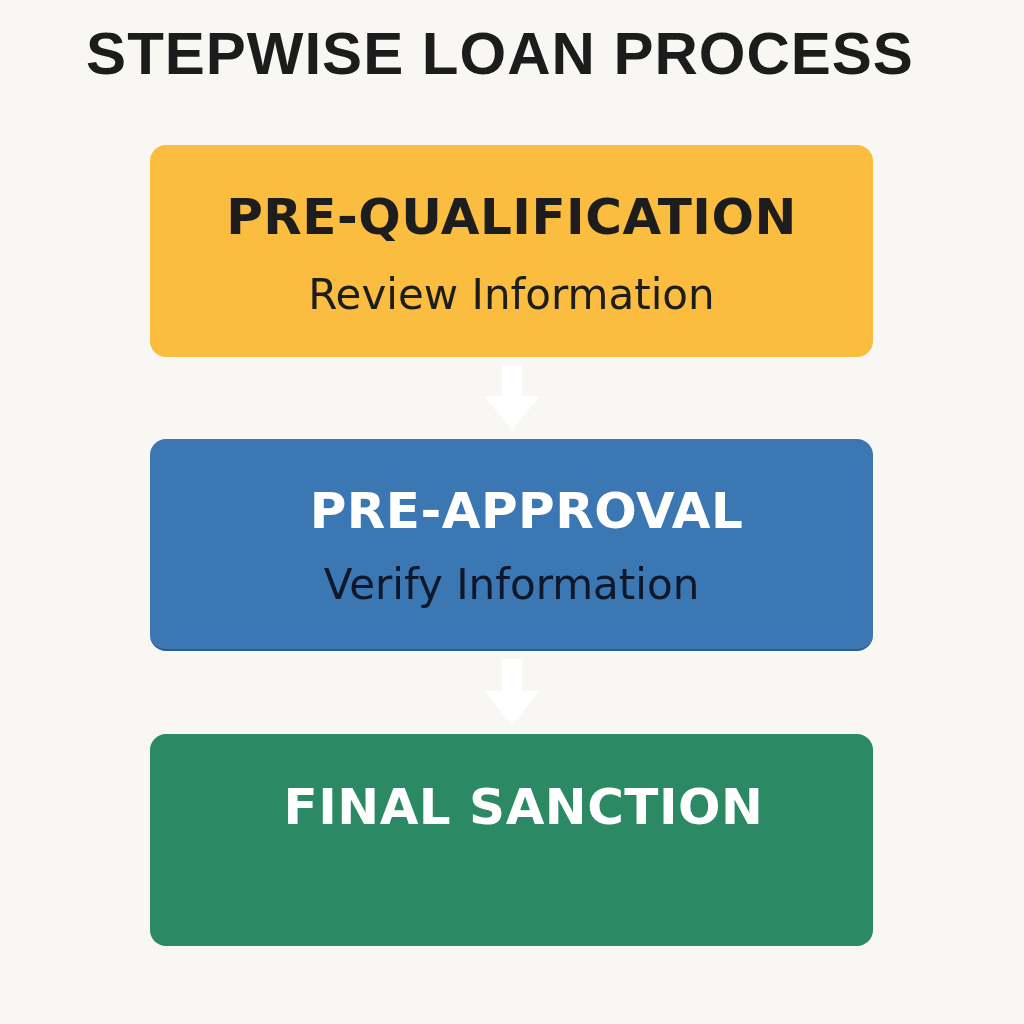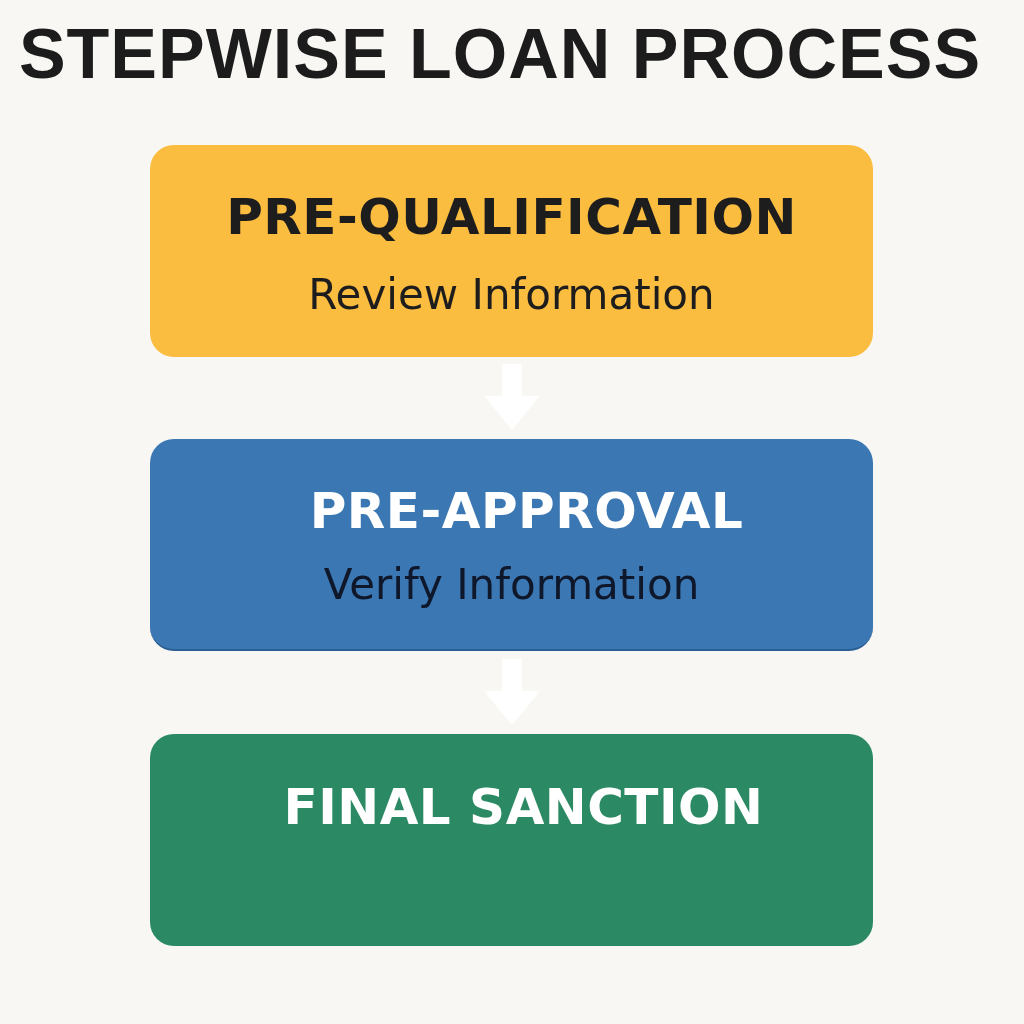--- a/index.html
+++ b/index.html
@@ -15,31 +15,31 @@
       font-family: "DejaVu Sans", "Liberation Sans", sans-serif;
     }
     .title {
       position: absolute;
       left: 0;
       width: 1000px;
       top: 22px;
       text-align: center;
       font-family: "Liberation Sans", "DejaVu Sans", sans-serif;
       font-weight: bold;
-      font-size: 70px;
+      font-size: 60px;
       letter-spacing: 1px;
       color: #1c1c1c;
       line-height: 64px;
     }
     .step {
       position: absolute;
       left: 150px;
       width: 723px;
       height: 212px;
-      border-radius: 24px;
+      border-radius: 16px;
       box-sizing: border-box;
     }
     .step-1 { top: 145px; background: #fbbd40; }
     .step-2 { top: 439px; background: #3b77b2; border-bottom: 2px solid #2a5f94; }
     .step-3 { top: 734px; background: #2b8a63; }
     .step-title {
       position: absolute;
       left: 0;
       width: 100%;
       text-align: center;

